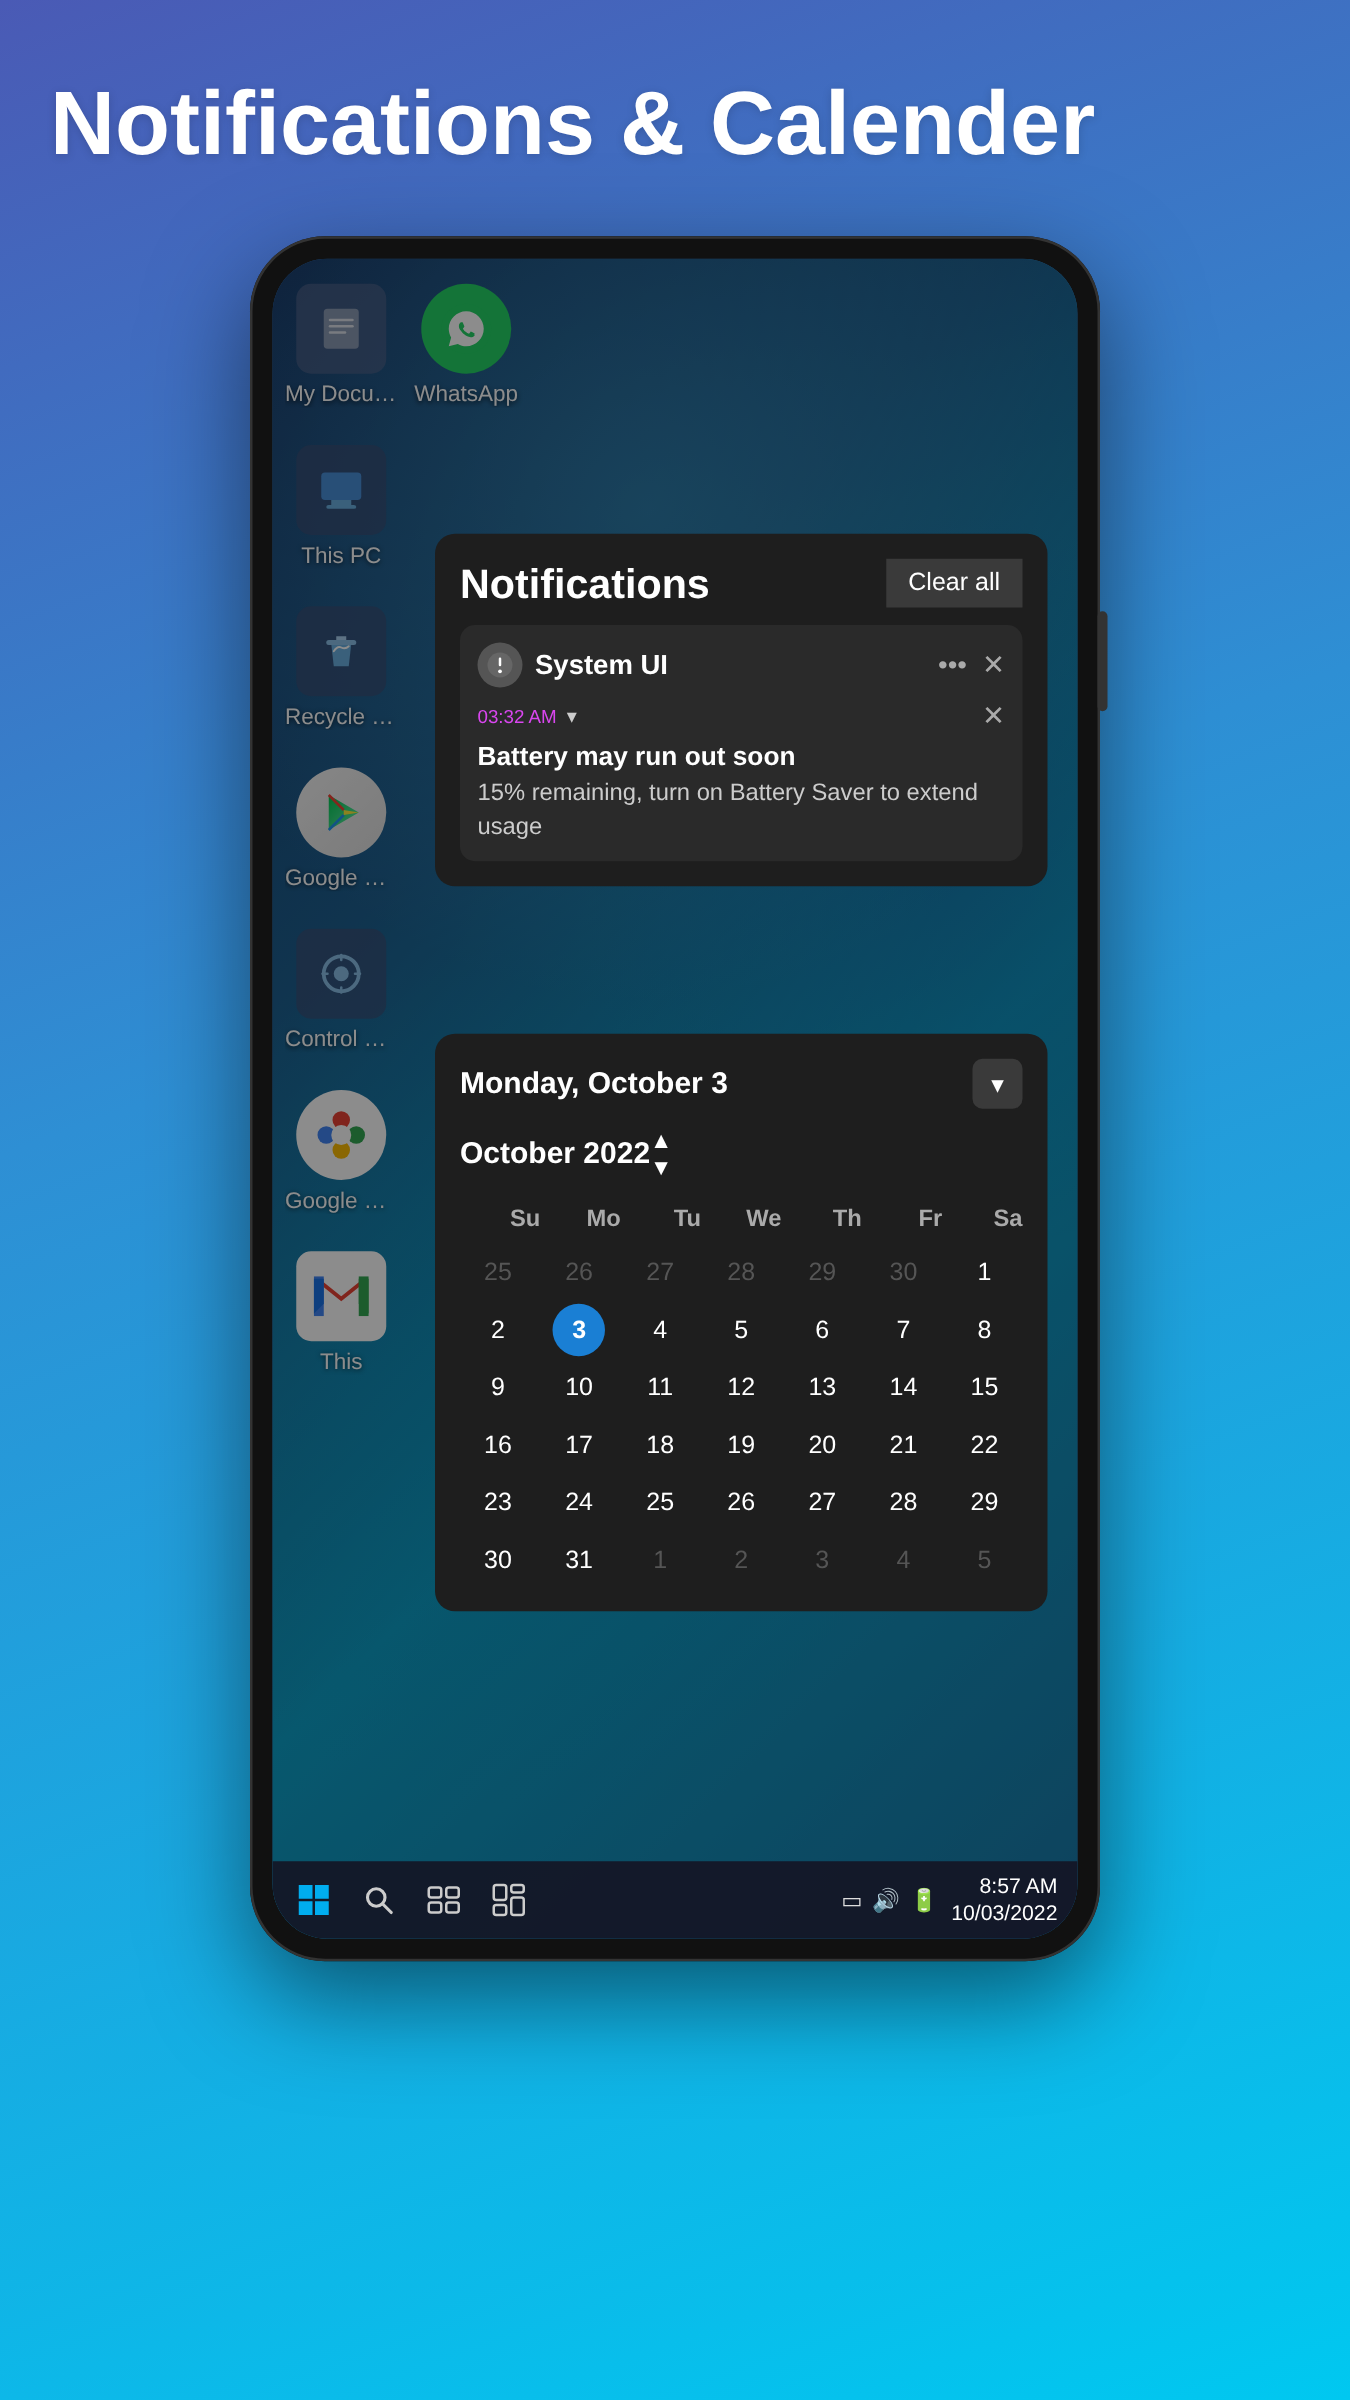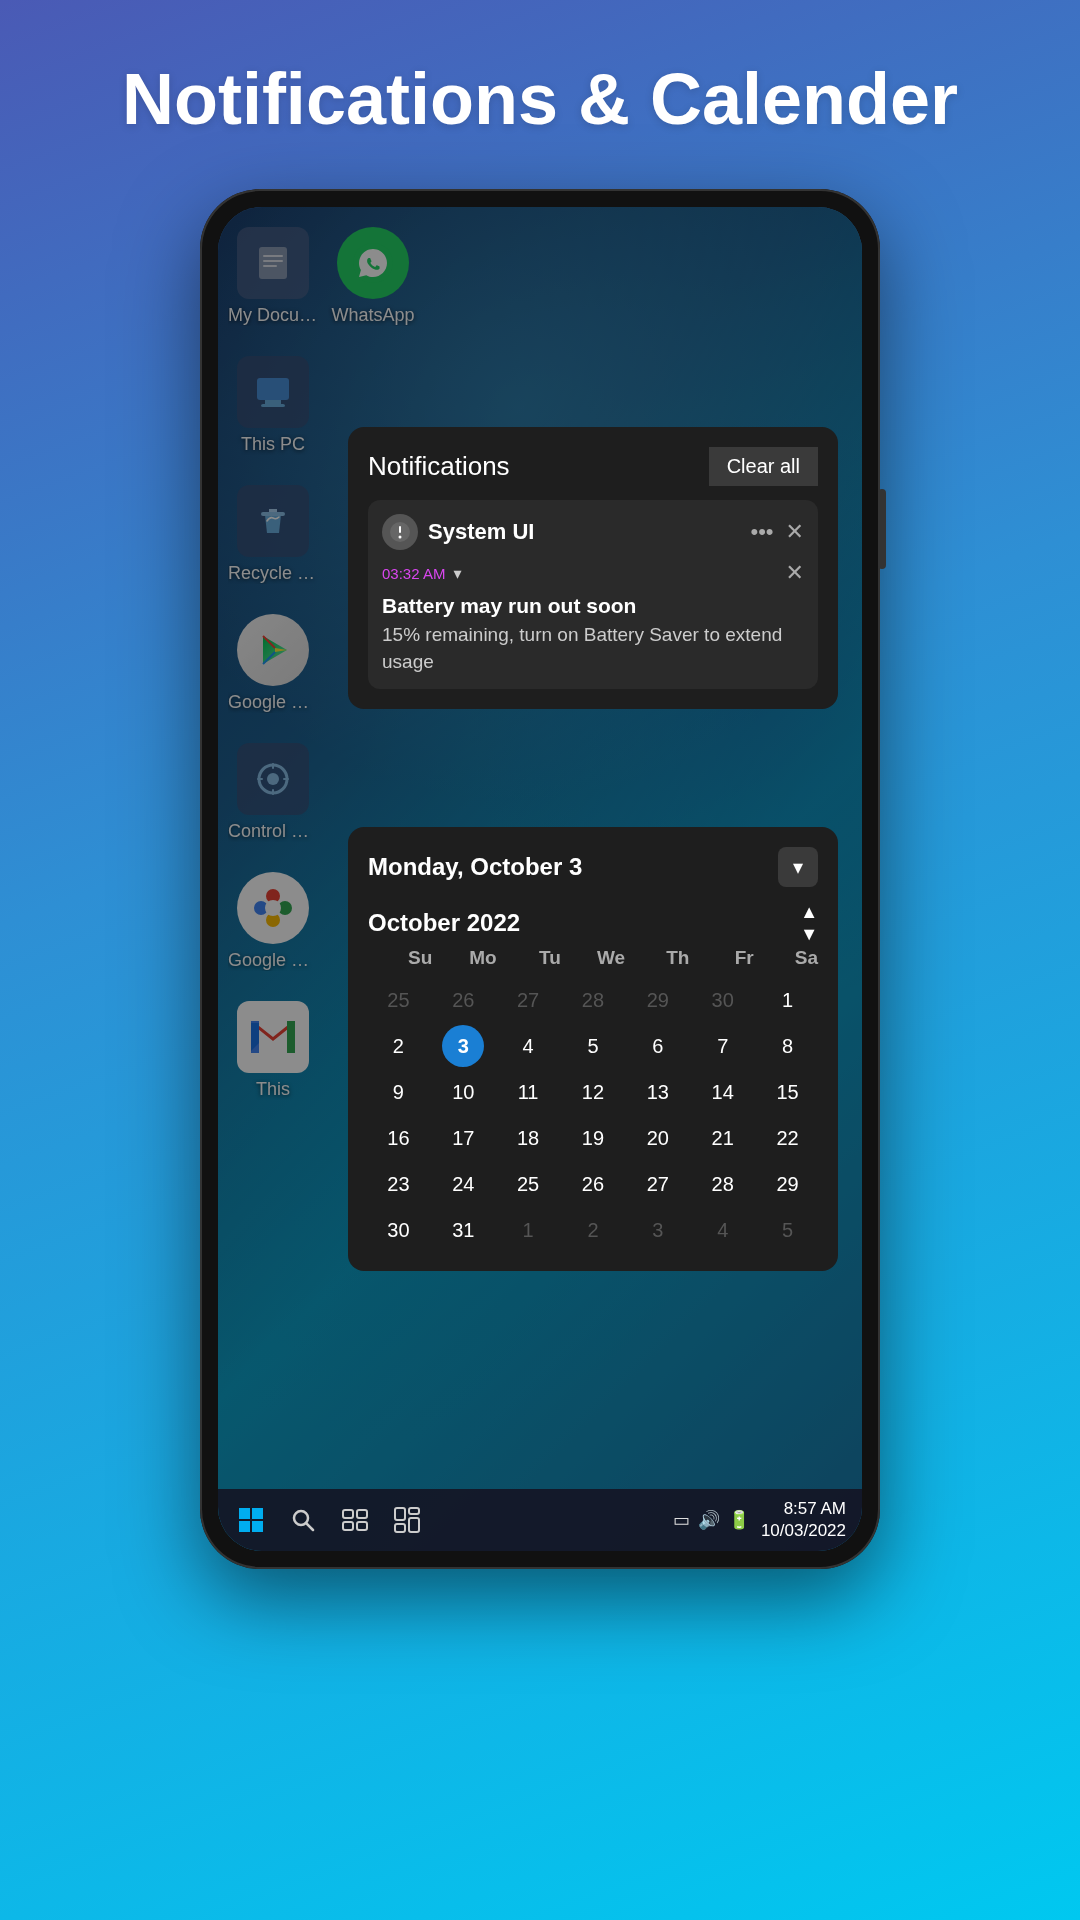--- a/index.html
+++ b/index.html
@@ -7,21 +7,20 @@
       width: 1080px;
       height: 1920px;
       background: linear-gradient(160deg, #4a5ab5 0%, #2e8fd4 40%, #00c8f0 100%);
       font-family: 'Segoe UI', Arial, sans-serif;
       overflow: hidden;
       position: relative;
     }
 
     
     .header-section {
-      text-align: center;
       padding: 60px 40px 30px;
     }
     .header-title {
       font-size: 72px;
       font-weight: 900;
       color: #fff;
       line-height: 1.1;
       text-shadow: 0 2px 8px rgba(0,0,0,0.15);
     }
     .header-subtitle {
@@ -135,22 +134,22 @@
       z-index: 10;
       padding: 20px;
     }
     .notif-header {
       display: flex;
       align-items: center;
       justify-content: space-between;
       margin-bottom: 14px;
     }
     .notif-title {
-      font-size: 26px;
-      font-weight: 400;
+      font-size: 33px;
+      font-weight: 700;
       color: #fff;
     }
     .clear-all-btn {
       background: #3a3a3a;
       color: #fff;
       border: none;
       padding: 8px 18px;
       border-radius: 0;
       font-size: 20px;
       cursor: pointer;
@@ -252,22 +251,22 @@
       display: flex;
       align-items: center;
       justify-content: center;
       cursor: pointer;
       color: #fff;
       font-size: 20px;
     }
     .cal-month-row {
       display: flex;
       align-items: center;
-      justify-content: space-between;
-      margin-bottom: 0;
+      justify-content: flex-start;
+      margin-bottom: 18px;
     }
     .cal-month-label {
       font-size: 24px;
       font-weight: 700;
       color: #fff;
     }
     .cal-nav {
       display: flex;
       flex-direction: column;
       gap: 4px;

